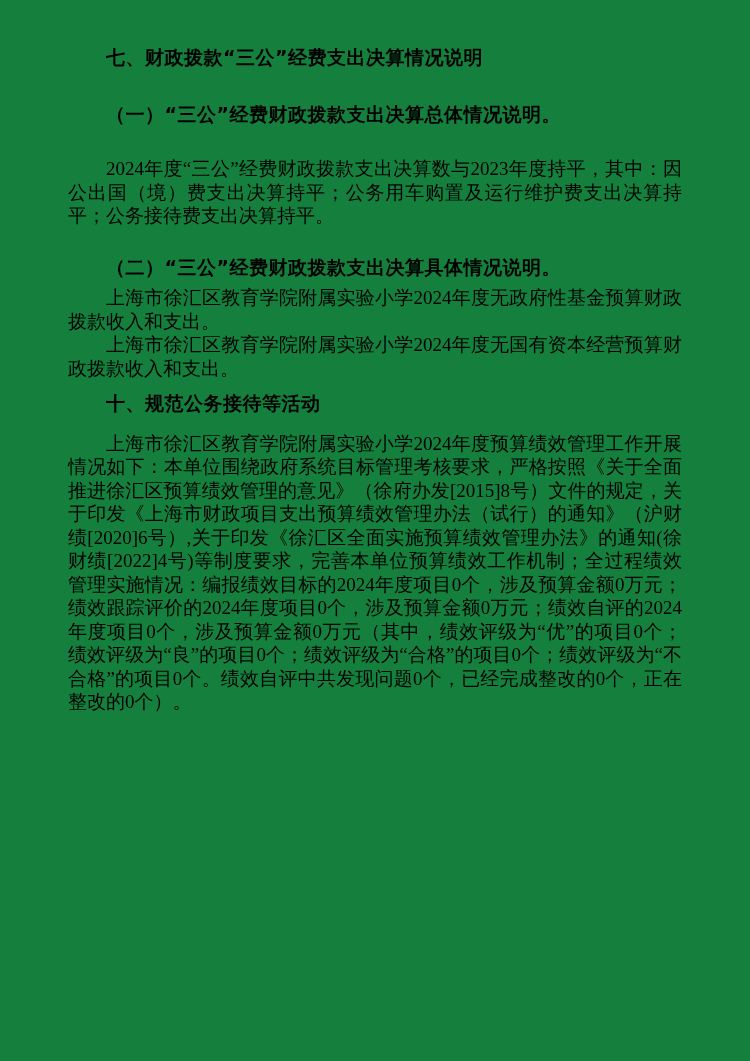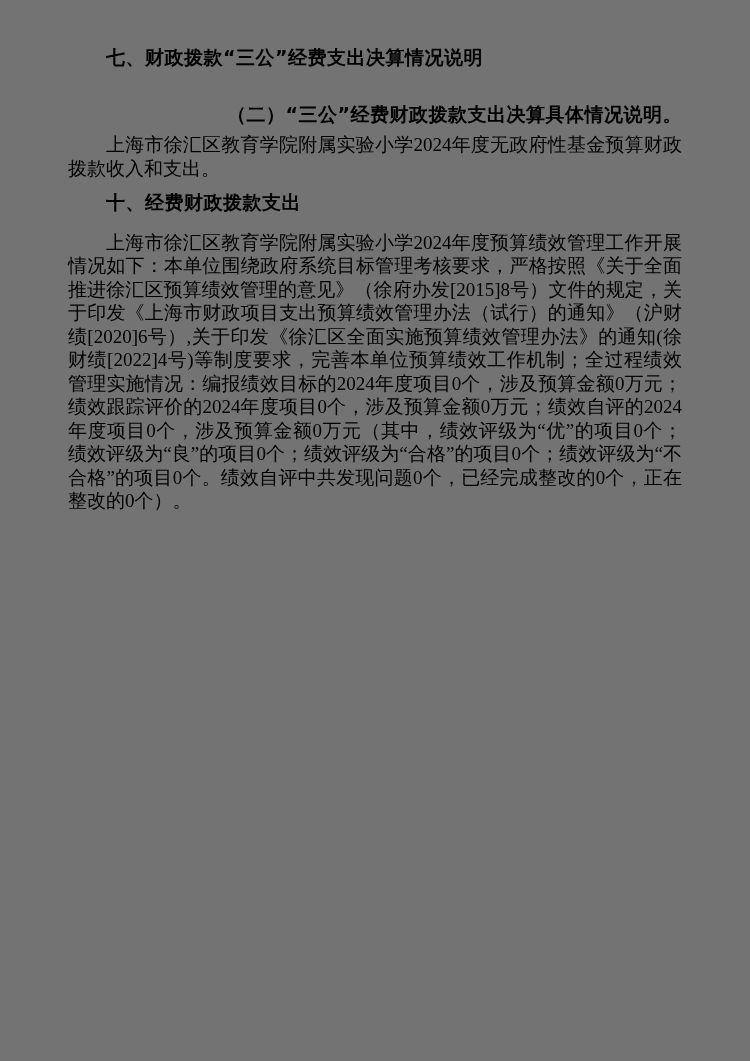--- a/index.html
+++ b/index.html
@@ -6,21 +6,21 @@
     margin: 0;
     padding: 0;
     background: #ffffff;
   }
   .page {
     position: relative;
     width: 750px;
     height: 1061px;
     box-sizing: border-box;
     padding: 46px 68px 20px 68px;
-    background: #737373;
+    background: #15803d;
     color: #000000;
     font-family: "Liberation Serif", "DejaVu Serif", serif;
     font-size: 19px;
     line-height: 23.5px;
     overflow: hidden;
   }
   .heading {
     font-family: "DejaVu Sans", "Liberation Sans", sans-serif;
     font-weight: bold;
     margin: 0;
@@ -34,39 +34,42 @@
     text-justify: inter-ideograph;
   }
   
   .mb-33 { margin-bottom: 33px; }
   .mb-31 { margin-bottom: 31px; }
   .mb-28 { margin-bottom: 28px; }
   .mb-19 { margin-bottom: 19px; }
   .mb-18 { margin-bottom: 18px; }
   .mb-16 { margin-bottom: 16px; }
   .mb-12 { margin-bottom: 12px; }
-  .mb-11 { margin-bottom: 11px; }
+  .mb-11 { }
   .mb-8  { margin-bottom: 8px; }
-  .mb-7  { margin-bottom: 7px; text-align: right; }
+  .mb-7  { margin-bottom: 7px; }
 </style>
 </head>
 <body>
 
 <div class="page">
 
   <div class="heading mb-33">七、财政拨款“三公”经费支出决算情况说明</div>
 
+  <div class="heading mb-31">（一）“三公”经费财政拨款支出决算总体情况说明。</div>
 
 
+  <p class="para mb-28">2024年度“三公”经费财政拨款支出决算数与2023年度持平，其中：因公出国（境）费支出决算持平；公务用车购置及运行维护费支出决算持平；公务接待费支出决算持平。</p>
 
   <div class="heading mb-7">（二）“三公”经费财政拨款支出决算具体情况说明。</div>
 
 
 
   <p class="para mb-11">上海市徐汇区教育学院附属实验小学2024年度无政府性基金预算财政拨款收入和支出。</p>
 
 
+  <p class="para mb-12">上海市徐汇区教育学院附属实验小学2024年度无国有资本经营预算财政拨款收入和支出。</p>
 
-  <div class="heading mb-16">十、经费财政拨款支出</div>
+  <div class="heading mb-16">十、规范公务接待等活动</div>
 
   <p class="para">上海市徐汇区教育学院附属实验小学2024年度预算绩效管理工作开展情况如下：本单位围绕政府系统目标管理考核要求，严格按照《关于全面推进徐汇区预算绩效管理的意见》（徐府办发[2015]8号）文件的规定，关于印发《上海市财政项目支出预算绩效管理办法（试行）的通知》（沪财绩[2020]6号）,关于印发《徐汇区全面实施预算绩效管理办法》的通知(徐财绩[2022]4号)等制度要求，完善本单位预算绩效工作机制；全过程绩效管理实施情况：编报绩效目标的2024年度项目0个，涉及预算金额0万元；绩效跟踪评价的2024年度项目0个，涉及预算金额0万元；绩效自评的2024年度项目0个，涉及预算金额0万元（其中，绩效评级为“优”的项目0个；绩效评级为“良”的项目0个；绩效评级为“合格”的项目0个；绩效评级为“不合格”的项目0个。绩效自评中共发现问题0个，已经完成整改的0个，正在整改的0个）。</p>
 
 </div>
 
 </body></html>

